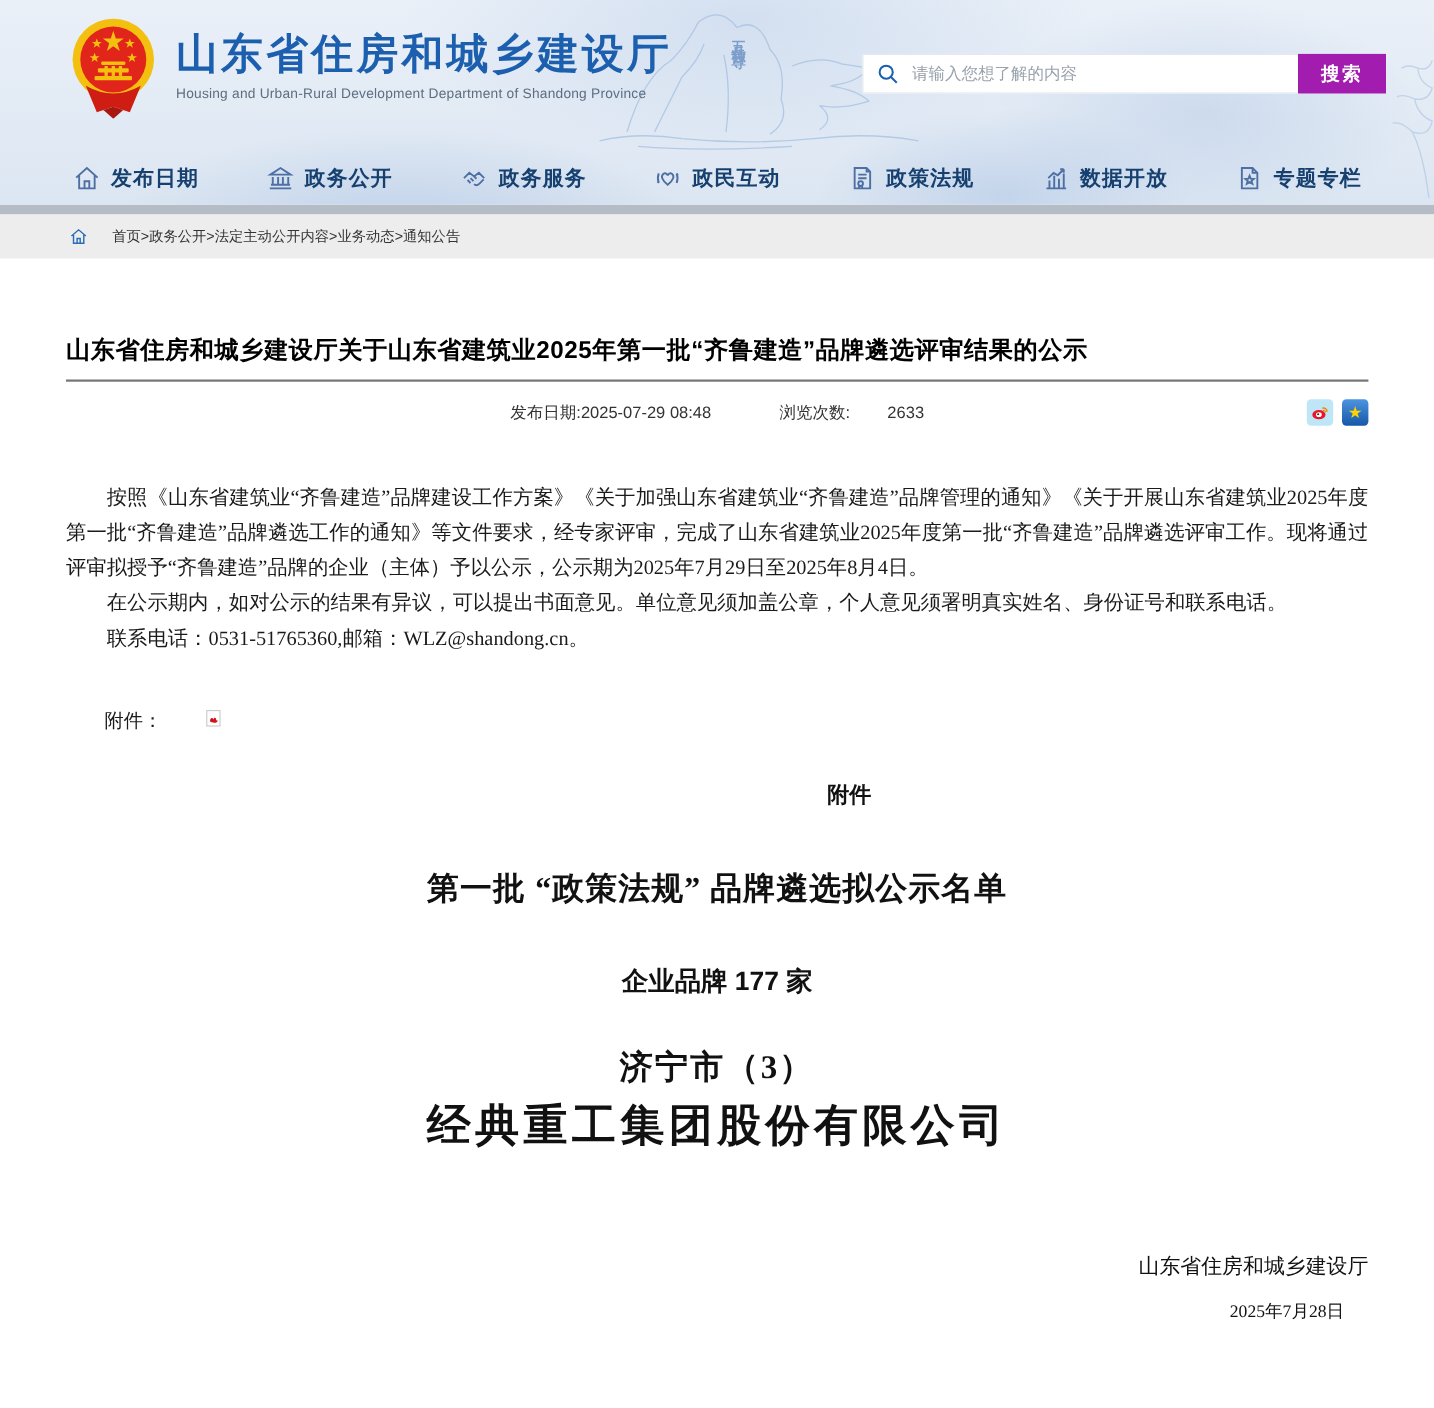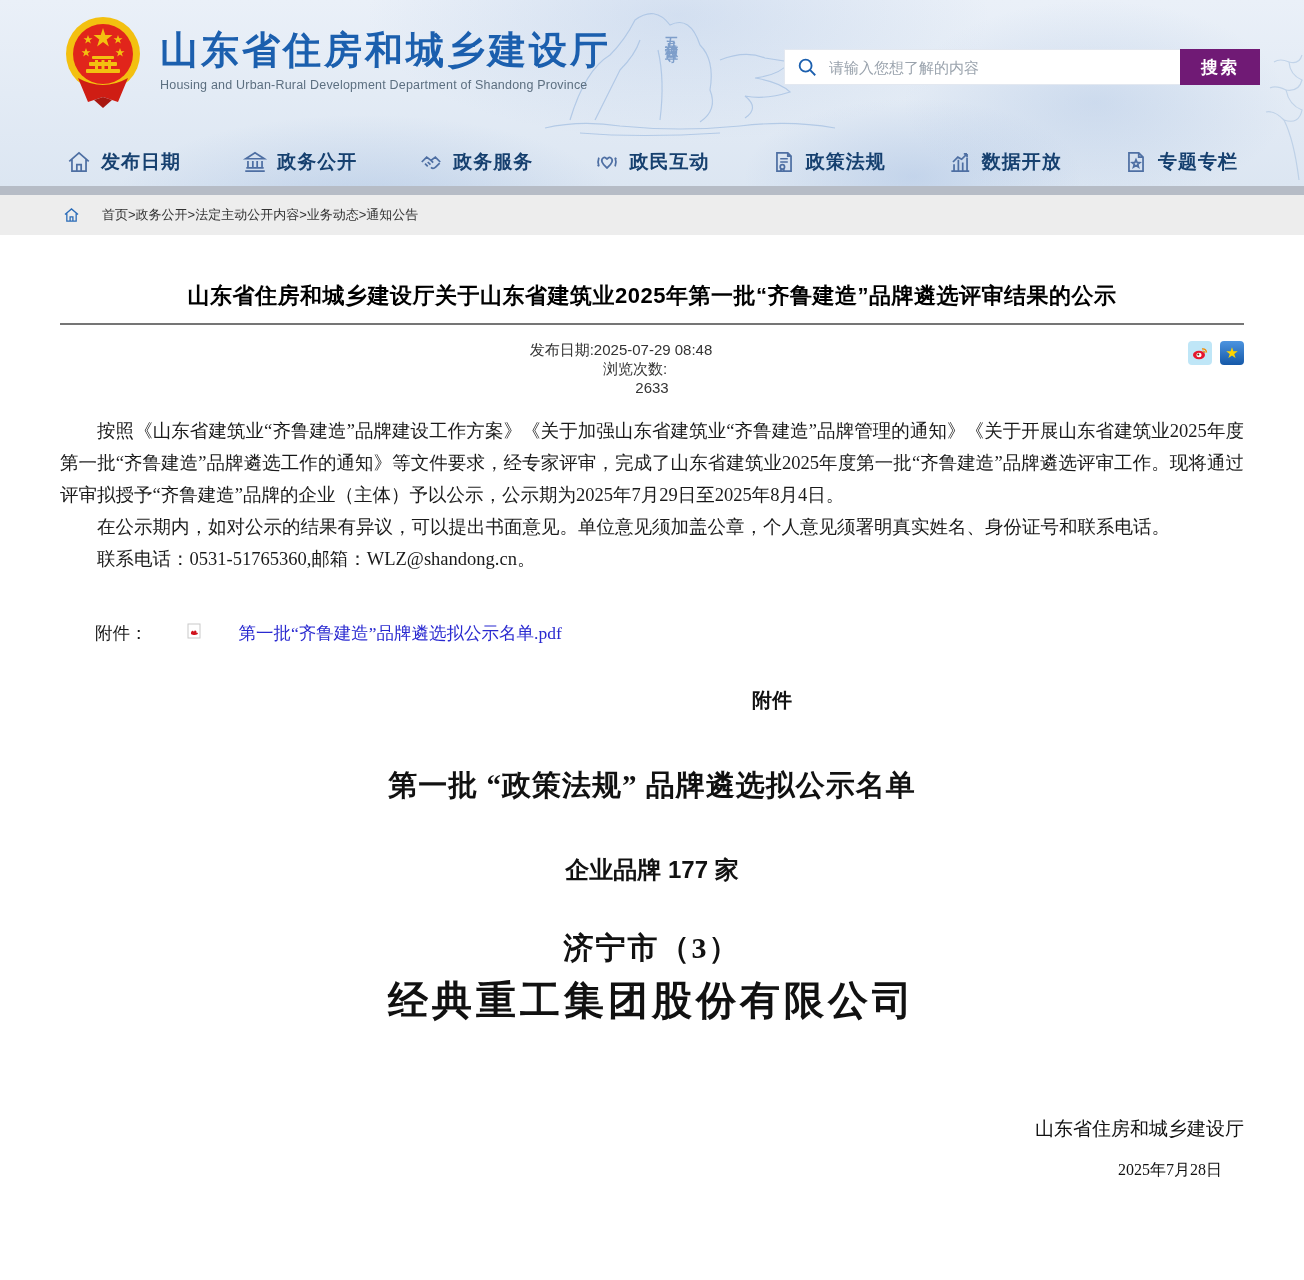--- a/index.html
+++ b/index.html
@@ -25,40 +25,40 @@
   .decor-mountain{ position:absolute; left:540px; top:0; width:300px; height:138px; opacity:.85; pointer-events:none; }
   .decor-text{ position:absolute; left:662px; top:26px; writing-mode:vertical-rl; font-size:13px; color:#6f93c4; opacity:.85;
                font-family:"Liberation Serif", serif; letter-spacing:4px; font-weight:bold; }
   .decor-tree{ position:absolute; right:0; top:40px; width:60px; height:150px; opacity:.5; pointer-events:none; }
 
   .search-box{ position:absolute; left:784px; top:49px; width:476px; height:36px; display:flex;
                background:#fff; border:1px solid #e3e8f0; }
   .search-icon{ width:44px; display:flex; align-items:center; justify-content:center; }
   .search-input{ flex:1; border:none; outline:none; font-size:15px; color:#333; background:transparent; }
   .search-input::placeholder{ color:#9aa3ad; }
-  .search-btn{ width:80px; height:36px; margin:-1px -1px -1px 0; border:none; background:#701a75; color:#fff;
+  .search-btn{ width:80px; height:36px; margin:-1px -1px -1px 0; border:none; background:#a21caf; color:#fff;
                font-size:17px; font-weight:bold; letter-spacing:2px; cursor:pointer; }
 
   
   .nav{ height:48px; display:flex; align-items:center; justify-content:space-between; padding:0 66px; }
   .nav-item{ display:flex; align-items:center; gap:9px; text-decoration:none; cursor:pointer; }
   .nav-item svg{ width:26px; height:26px; stroke:#4e6fa3; fill:none; stroke-width:1.6; }
   .nav-label{ font-size:19px; font-weight:bold; color:#16406f; letter-spacing:1px; }
 
   
   .strip{ height:9px; background:#b6bcc6; }
   .breadcrumb-bar{ height:40px; background:#ededed; display:flex; align-items:center; padding-left:64px; gap:23px; }
   .breadcrumb-bar svg{ width:15px; height:14px; }
   .breadcrumb{ font-size:13px; color:#333; }
 
   
   .main{ padding:0 60px; background:#fff; }
-  .article-title{ margin-top:46px; text-align:center; font-size:22px; font-weight:bold; color:#000; letter-spacing:.5px; }
+  .article-title{ margin-top:68px; text-align:left; font-size:22px; font-weight:bold; color:#000; letter-spacing:.5px; }
   .title-divider{ margin-top:12px; border-bottom:2px solid #757575; }
-  .meta-row{ margin-top:16px; position:relative; height:24px; display:flex; justify-content:space-between; align-items:center; font-size:15px; color:#333;flex-direction:column; }
+  .meta-row{ margin-top:16px; position:relative; height:24px; display:flex; justify-content:center; align-items:center; font-size:15px; color:#333; }
   .meta-date{ margin-right:62px; }
   .meta-views-label{ margin-right:34px; }
   .share-icons{ position:absolute; right:0; top:0; display:flex; gap:8px; }
   .share-icons .sicon{ width:24px; height:24px; border-radius:4px; display:flex; align-items:center; justify-content:center; cursor:pointer; }
   .weibo{ background:#bfe6f7; }
   .qzone{ background:linear-gradient(180deg,#4d94e0,#1558a8); color:#ffd400; font-size:15px; }
 
   .article-body{ margin-top:50px; font-family:"Liberation Serif", serif; font-size:18.5px; line-height:32px; color:#1a1a1a; text-align:justify; }
   .article-body p{ text-indent:2em; }
   .attachment-row{ margin-top:46px; font-family:"Liberation Serif", serif; font-size:17.5px; color:#1a1a1a; text-indent:2em; display:flex; align-items:center; }
@@ -224,21 +224,20 @@
   </div>
 
   <div class="attachment-row">
     <span>附件：</span>
     <span class="pdf-ico">
       <svg width="15" height="16" viewBox="0 0 15 16">
         <rect x="1" y="1" width="12" height="14" fill="#fff" stroke="#c9c9c9"></rect>
         <path d="M4 11 C3.5 8 6 6.5 7 9 C7.5 6.5 10 7.5 9.5 10 C11 9 11.5 10.5 10 11.5 C8.5 12.3 5.5 12 4 11 Z" fill="#d0121b"></path>
       </svg>
     </span>
-    <a class="attachment-link">第一批“齐鲁建造”品牌遴选拟公示名单.pdf</a>
   </div>
 
   <div class="preview">
     <div class="pv-label">附件</div>
     <div class="pv-heading">第一批 “政策法规” 品牌遴选拟公示名单</div>
     <div class="pv-sub">企业品牌 177 家</div>
     <div class="pv-city">济宁市（3）</div>
     <div class="pv-company">经典重工集团股份有限公司</div>
     <div class="pv-signer">山东省住房和城乡建设厅</div>
     <div class="pv-date">2025年7月28日</div>

